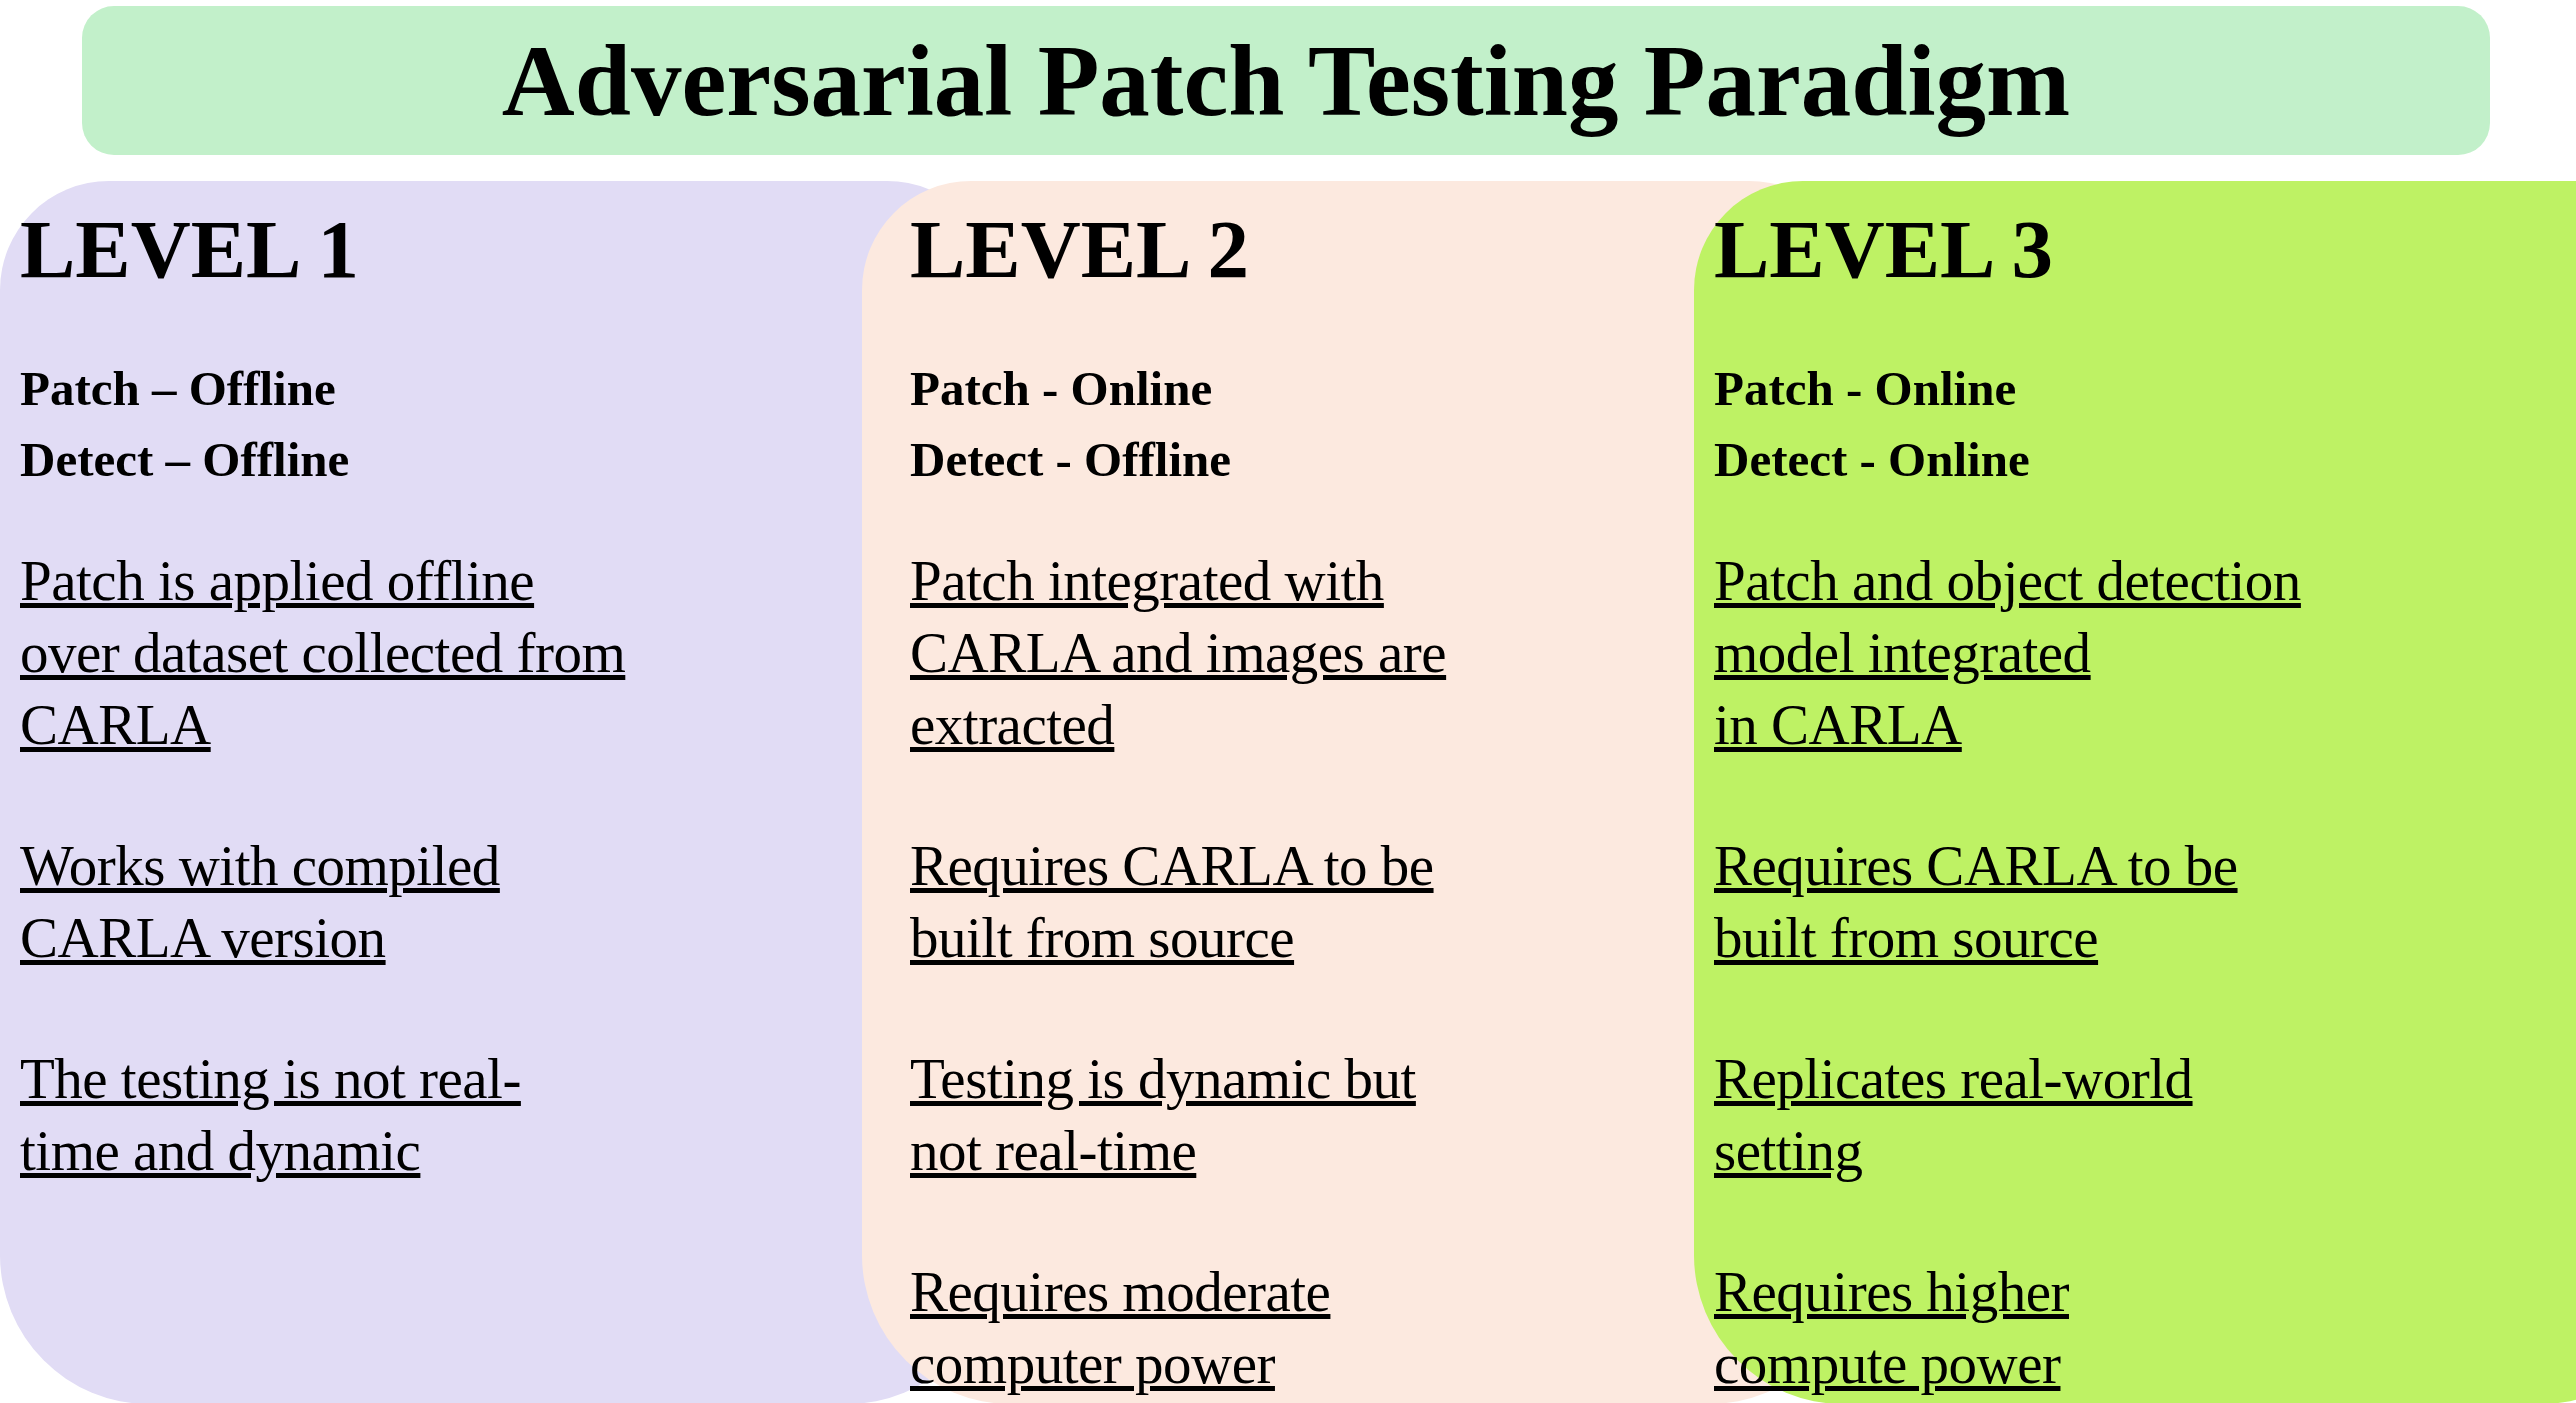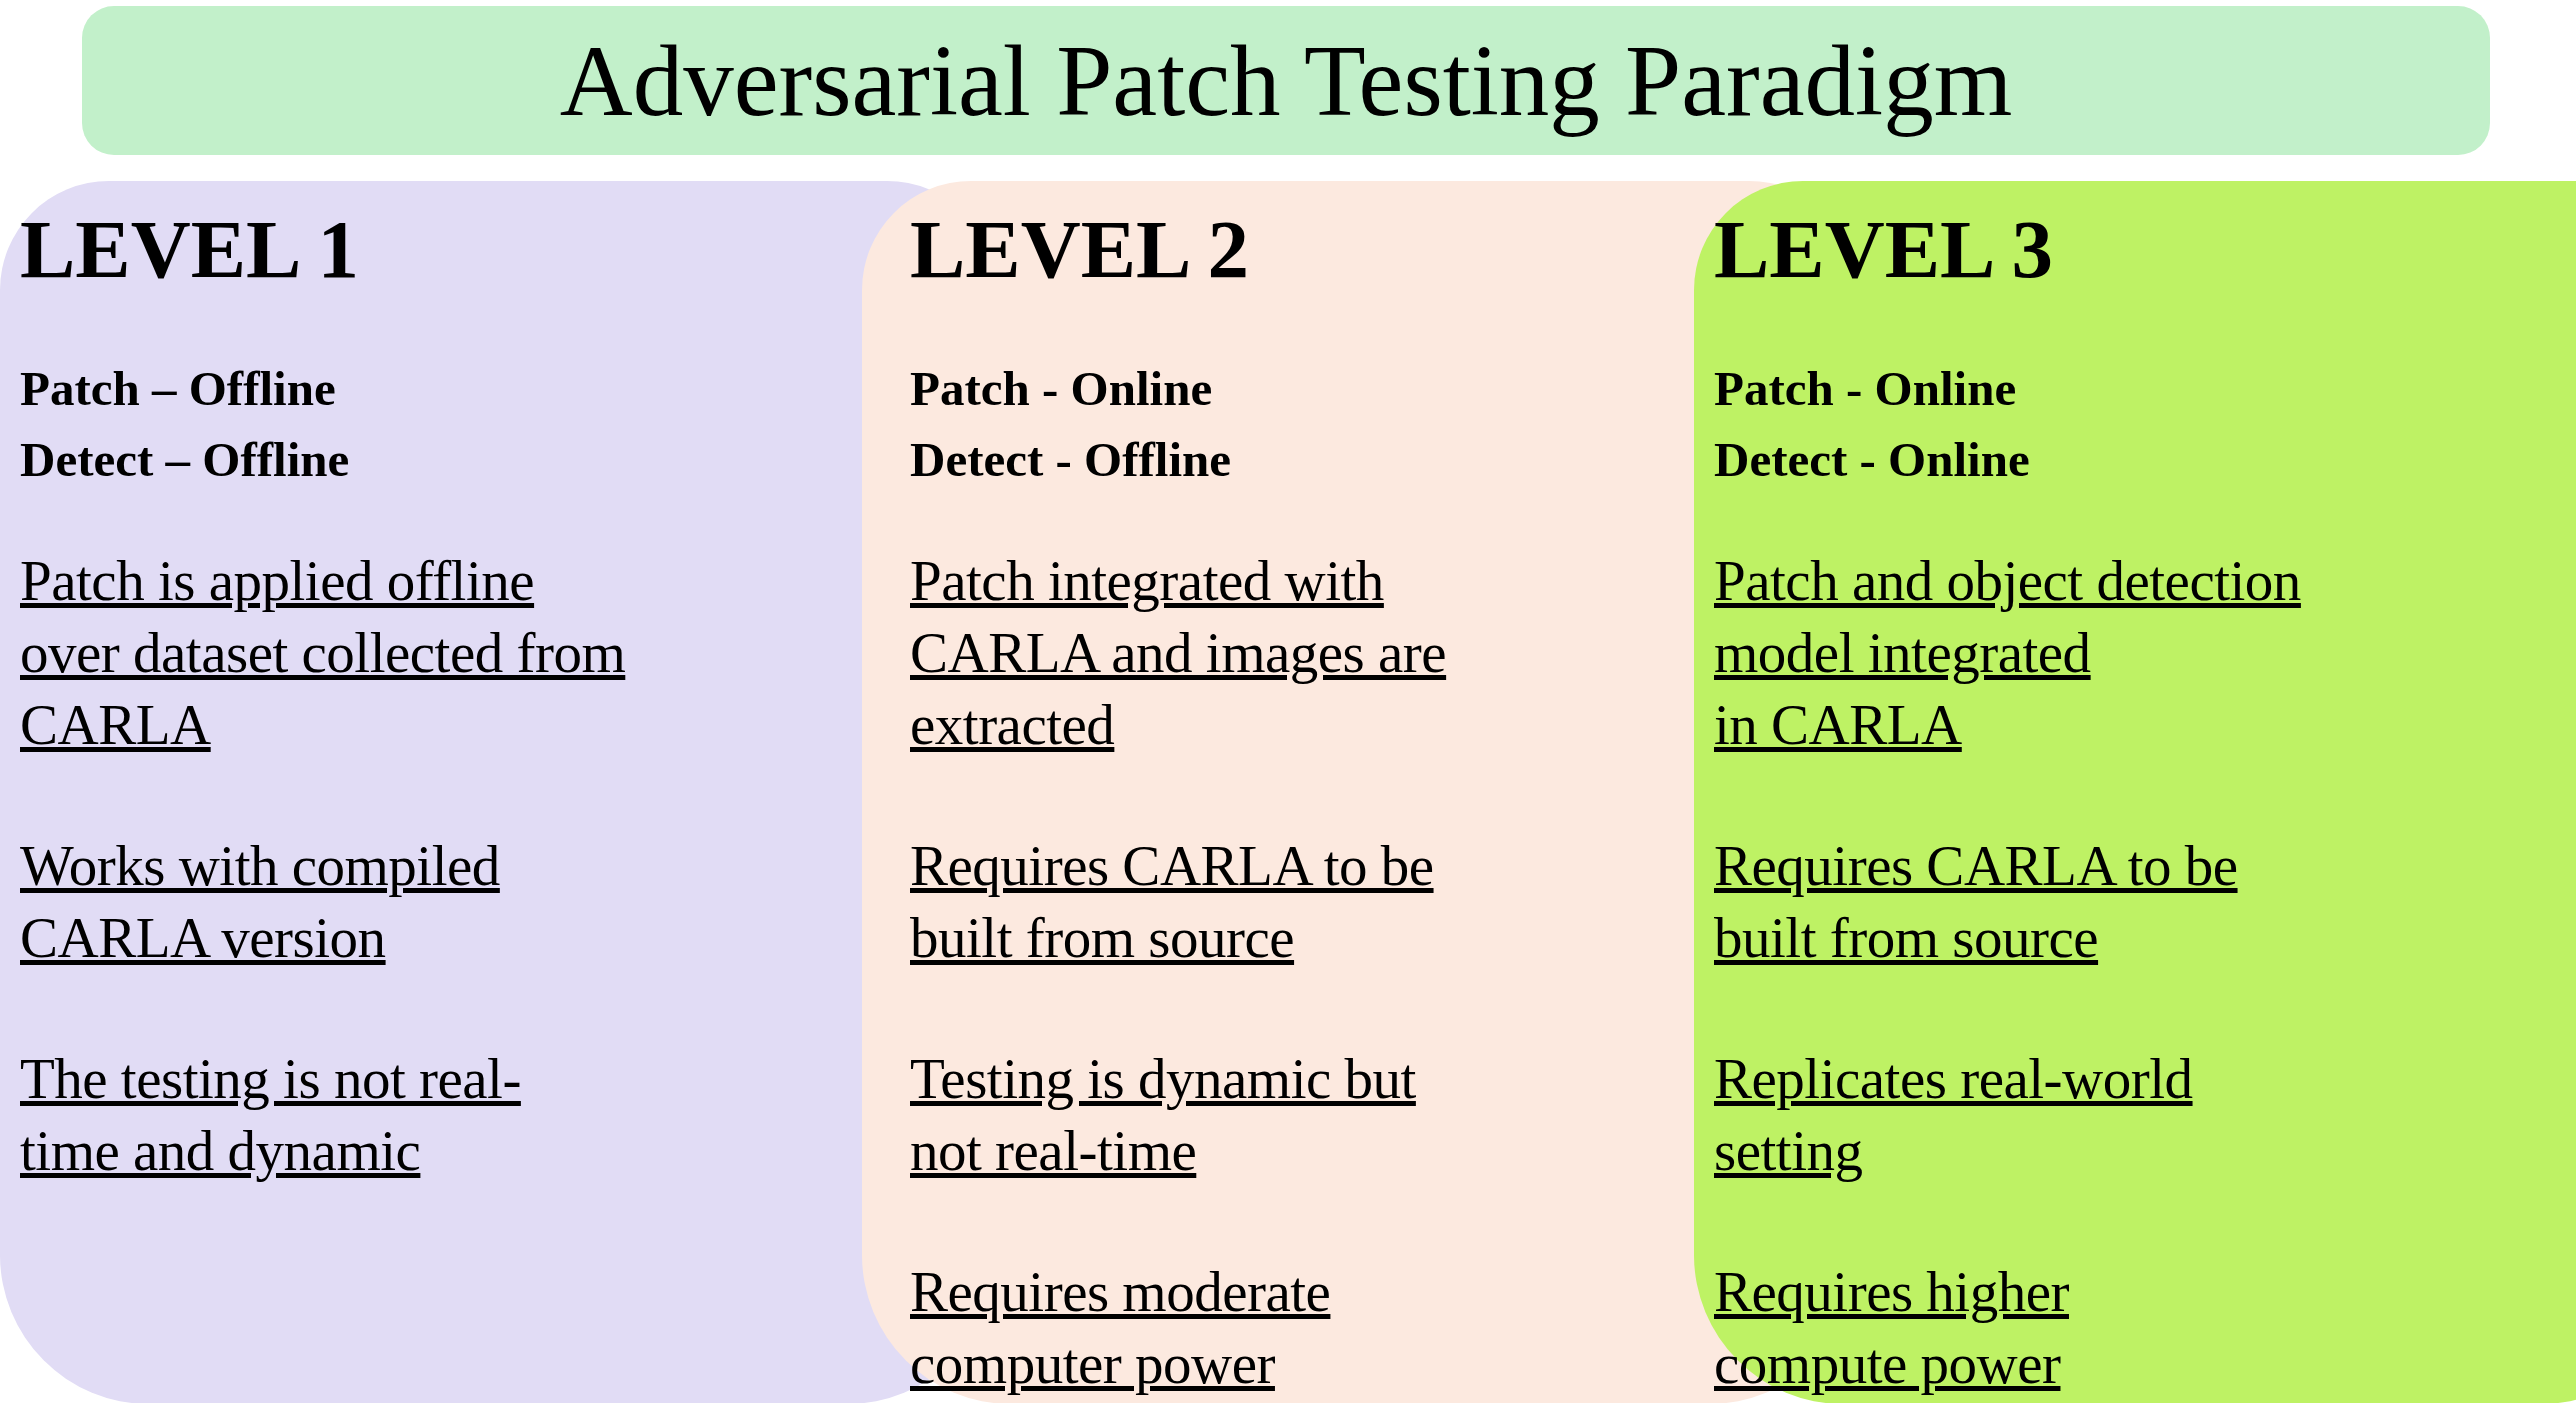--- a/index.html
+++ b/index.html
@@ -25,21 +25,21 @@
     height: 149px;
     background: #c2f0ca;
     border-radius: 32px;
     display: flex;
     align-items: center;
     justify-content: center;
   }
   .title-box h1 {
     margin: 0;
     font-size: 101px;
-    font-weight: normal;
+    font-weight: bold;
     letter-spacing: 0px;
     white-space: nowrap;
   }
   .card {
     position: absolute;
     top: 181px;
     width: 996px;
     height: 1223px;
     border-radius: 109px 109px 149px 149px;
     box-sizing: border-box;

